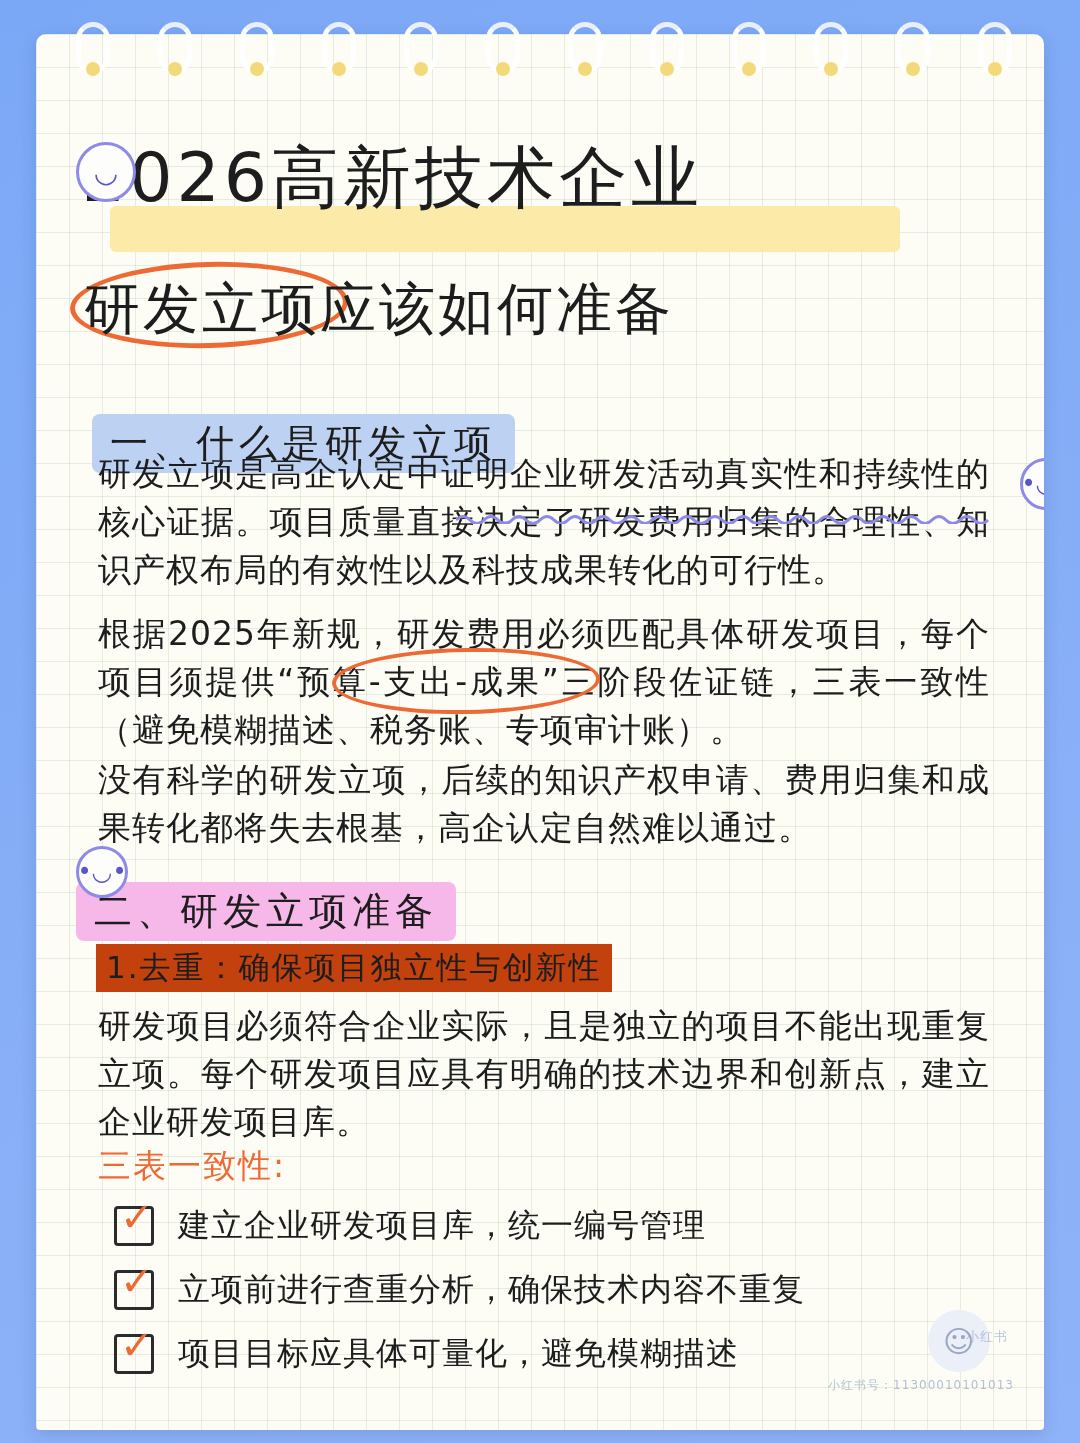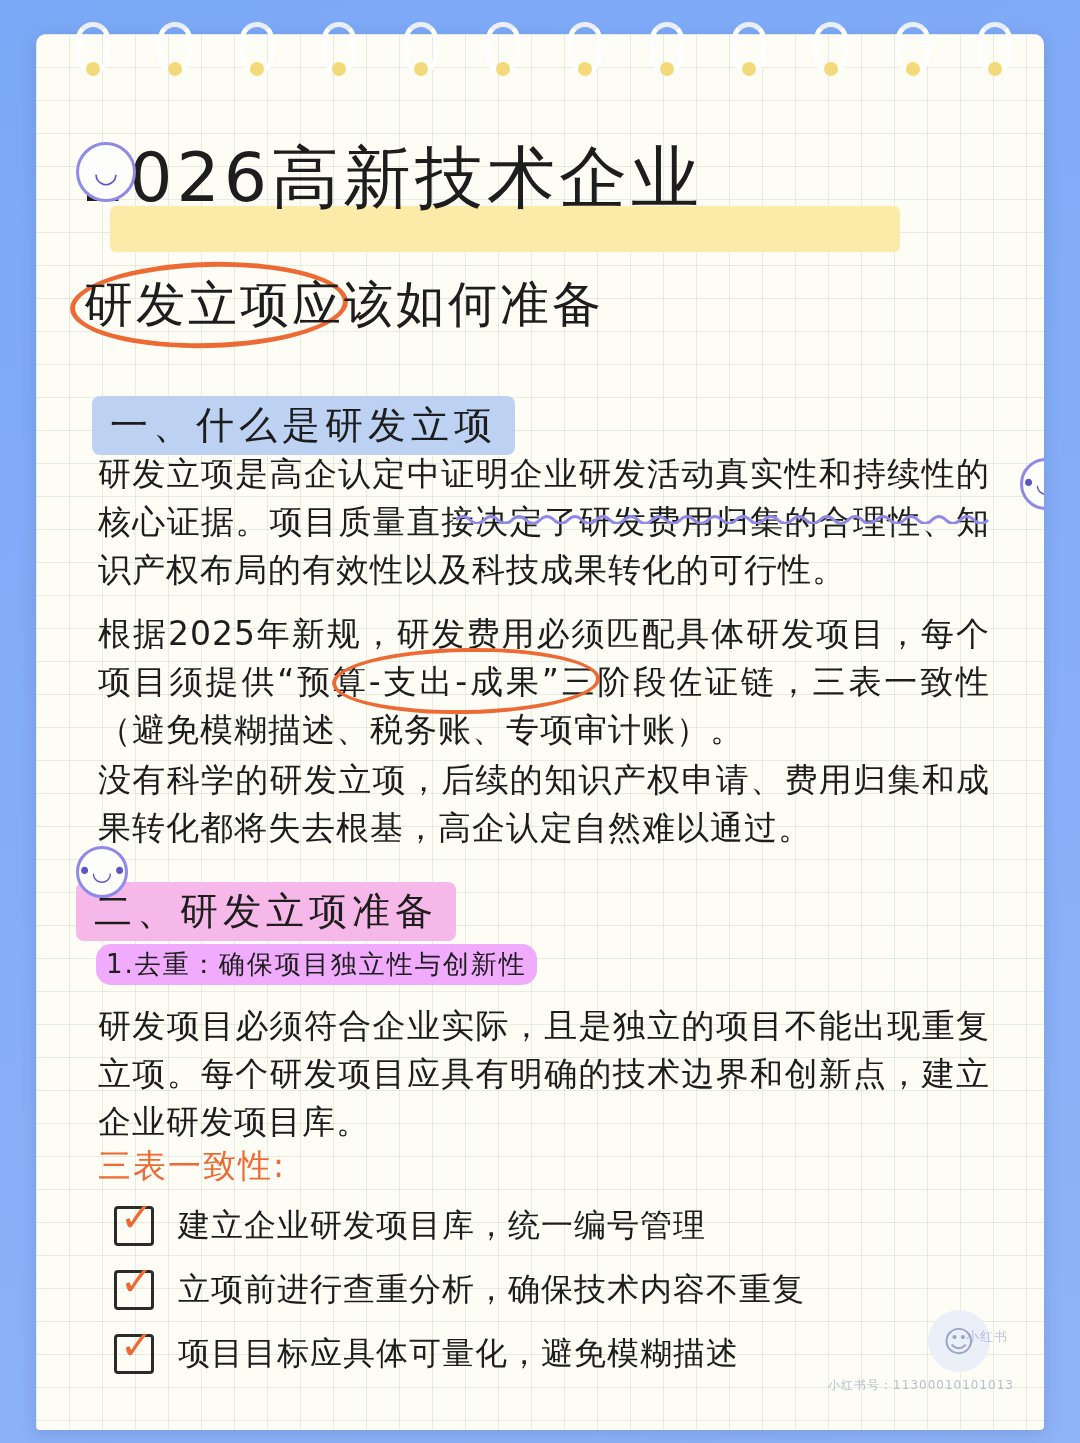--- a/index.html
+++ b/index.html
@@ -101,21 +101,21 @@
     line-height: 1.0;
     color: #1d1d1d;
     letter-spacing: 4px;
     white-space: nowrap;
     font-weight: 500;
   }
   .subtitle {
     position: absolute;
     left: 48px;
     top: 238px;
-    font-size: 49px;
+    font-size: 56px;
     color: #1d1d1d;
     letter-spacing: 3px;
     white-space: nowrap;
   }
   .sub-circle {
     position: absolute;
     left: 34px;
     top: 228px;
     width: 268px;
     height: 76px;
@@ -129,38 +129,38 @@
     position: absolute;
     font-size: 38px;
     letter-spacing: 5px;
     color: #1d1d1d;
     white-space: nowrap;
     padding: 4px 18px;
     border-radius: 8px;
   }
   .sec1 {
     left: 56px;
-    top: 362px;
+    top: 380px;
     background: #bdd2f2;
   }
   .sec2 {
     left: 40px;
     top: 848px;
     background: #f6b8e8;
   }
   .sub-h {
     position: absolute;
     left: 60px;
     top: 910px;
-    font-size: 26px;
+    font-size: 31px;
     letter-spacing: 2px;
     color: #1d1d1d;
-    background: #f0abfc;
+    background: #c2410c;
     padding: 3px 10px;
-    border-radius: 15px;
+    border-radius: 0;
     white-space: nowrap;
   }
 
   
   .para {
     position: absolute;
     left: 62px;
     width: 892px;
     font-size: 33px;
     line-height: 48px;

